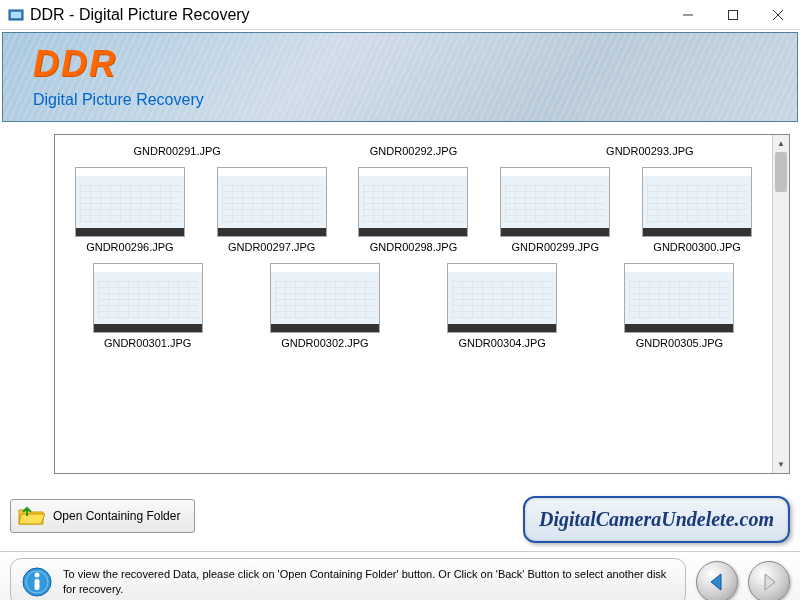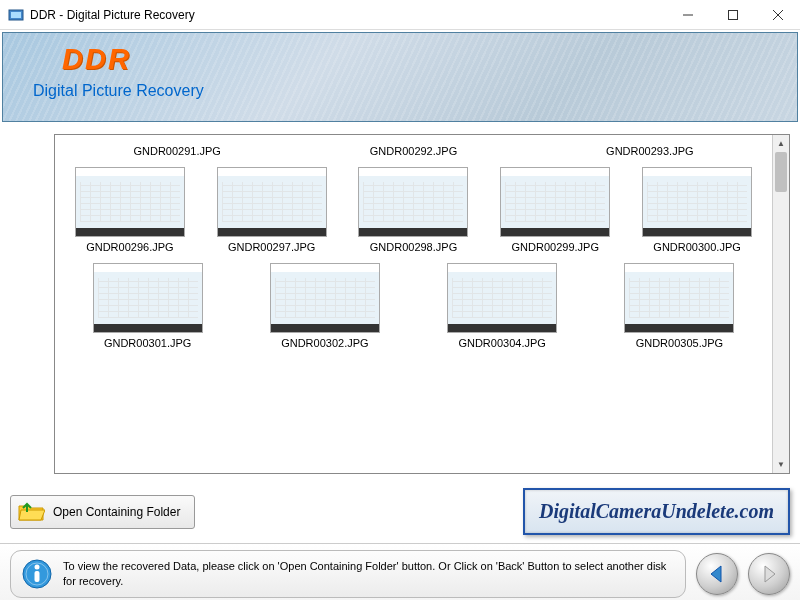--- a/index.html
+++ b/index.html
@@ -1,45 +1,45 @@
 <!DOCTYPE html>
 <html><head>
 <meta charset="utf-8">
 <style>
 * { box-sizing: border-box; margin: 0; padding: 0; }
 body { font-family: 'Segoe UI', Tahoma, sans-serif; font-size: 12px; background: #fff; width: 800px; height: 600px; overflow: hidden; }
 
 .titlebar { height: 30px; background: #fff; border-bottom: 1px solid #ddd; display: flex; align-items: center; padding-left: 8px; }
 .titlebar-icon { width: 16px; height: 16px; margin-right: 6px; }
-.titlebar-text { font-size: 12px; flex: 1; }
+.titlebar-text { font-size: 16px; flex: 1; }
 .winbtns { display: flex; height: 100%; }
 .winbtn { width: 45px; height: 100%; display: flex; align-items: center; justify-content: center; cursor: pointer; }
 
 .header-banner { height: 90px; background: linear-gradient(135deg, #a8c8e0 0%, #d0dce8 40%, #b8cad8 70%, #c8d6e2 100%); border: 1px solid #5080a0; margin: 2px; position: relative; display: flex; flex-direction: column; padding: 10px 0 0 30px; }
 .header-banner::before { content: ''; position: absolute; inset: 0; background: repeating-linear-gradient(115deg, rgba(255,255,255,0.15) 0px, rgba(255,255,255,0.15) 2px, transparent 2px, transparent 6px); }
-.ddr-logo { font-family: Arial, sans-serif; font-size: 29px; font-weight: 900; color: #ff6600; letter-spacing: 2px; font-style: italic; text-shadow: 1px 1px 0 #cc5500; z-index: 1; margin-left: 29px; }
+.ddr-logo { font-family: Arial, sans-serif; font-size: 36px; font-weight: 900; color: #ff6600; letter-spacing: 2px; font-style: italic; text-shadow: 1px 1px 0 #cc5500; z-index: 1; }
 .subtitle { color: #0066cc; font-size: 16px; font-weight: 500; margin-top: 6px; z-index: 1; }
 
 .content { padding: 10px; height: 360px; margin-left: 44px; }
 .thumb-pane { border: 1px solid #888; height: 100%; position: relative; display: flex; }
 .thumb-grid { flex: 1; padding: 8px 4px; overflow: hidden; }
 .thumb-row { display: flex; justify-content: space-around; margin-bottom: 4px; }
 .thumb-item { width: 130px; display: flex; flex-direction: column; align-items: center; cursor: pointer; }
 .thumb-label { font-size: 11px; text-align: center; padding: 2px 0; }
 .thumb-img { width: 110px; height: 70px; border: 1px solid #aaa; background: linear-gradient(#fff 0%, #fff 12%, #e8f2f8 12%, #e8f2f8 88%, #333 88%, #333 100%); margin: 4px 0 2px; position: relative; overflow: hidden; }
 .thumb-img::before { content: ''; position: absolute; left: 4px; right: 4px; top: 14px; bottom: 14px; background: repeating-linear-gradient(0deg, #ddd 0, #ddd 1px, transparent 1px, transparent 6px), repeating-linear-gradient(90deg, #ddd 0, #ddd 1px, transparent 1px, transparent 10px); opacity: 0.6; }
 .thumb-img.v2::after { content: ''; position: absolute; left: 30px; top: 30px; width: 50px; height: 30px; background: #b85030; border: 2px solid #fff; }
 .scrollbar { width: 17px; background: #f0f0f0; border-left: 1px solid #ccc; position: relative; }
 .scroll-arrow { height: 17px; background: #f0f0f0; display: flex; align-items: center; justify-content: center; cursor: pointer; font-size: 8px; color: #555; }
 .scroll-thumb { position: absolute; top: 17px; left: 2px; right: 2px; height: 40px; background: #c0c0c0; border-radius: 2px; }
 
 .toolbar { display: flex; align-items: center; padding: 4px 10px 8px; gap: 20px; }
 .open-btn { display: flex; align-items: center; gap: 8px; border: 1px solid #999; background: linear-gradient(#fafafa, #e8e8e8); padding: 4px 14px 4px 6px; border-radius: 3px; cursor: pointer; font-size: 12px; }
 .folder-icon { width: 28px; height: 24px; }
-.website-badge { margin-left: auto; border: 2px solid #2255aa; border-radius: 0; background: linear-gradient(#f0f4f8, #d8e4f0); padding: 10px 14px; font-family: 'Comic Sans MS', cursive; font-size: 20px; font-weight: bold; color: #1a3a7a; font-style: italic; box-shadow: inset 0 0 3px rgba(0,0,0,0.2), 2px 2px 4px rgba(0,0,0,0.3); }
+.website-badge { margin-left: auto; border: 2px solid #2255aa; border-radius: 12px; background: linear-gradient(#f0f4f8, #d8e4f0); padding: 10px 14px; font-family: 'Comic Sans MS', cursive; font-size: 20px; font-weight: bold; color: #1a3a7a; font-style: italic; box-shadow: inset 0 0 3px rgba(0,0,0,0.2), 2px 2px 4px rgba(0,0,0,0.3); margin-top: 8px; }
 
 .footer { display: flex; align-items: center; gap: 10px; padding: 6px 10px; border-top: 1px solid #ccc; background: linear-gradient(#fff, #f4f4f4); height: 60px; }
 .info-panel { flex: 1; display: flex; align-items: center; gap: 10px; border: 1px solid #bbb; border-radius: 11px; background: linear-gradient(#fdfdfd, #ececec); padding: 4px 10px; height: 48px; }
 .info-icon { width: 32px; height: 32px; flex-shrink: 0; }
 .info-text { font-size: 11px; line-height: 1.3; }
 .nav-btn { width: 42px; height: 42px; border-radius: 50%; background: radial-gradient(circle at 35% 30%, #fff, #cfcfcf 55%, #9a9a9a); border: 1px solid #888; display: flex; align-items: center; justify-content: center; cursor: pointer; box-shadow: 1px 1px 3px rgba(0,0,0,0.3); }
 .nav-arrow { width: 22px; height: 22px; }
 </style>
 </head>
 <body>

